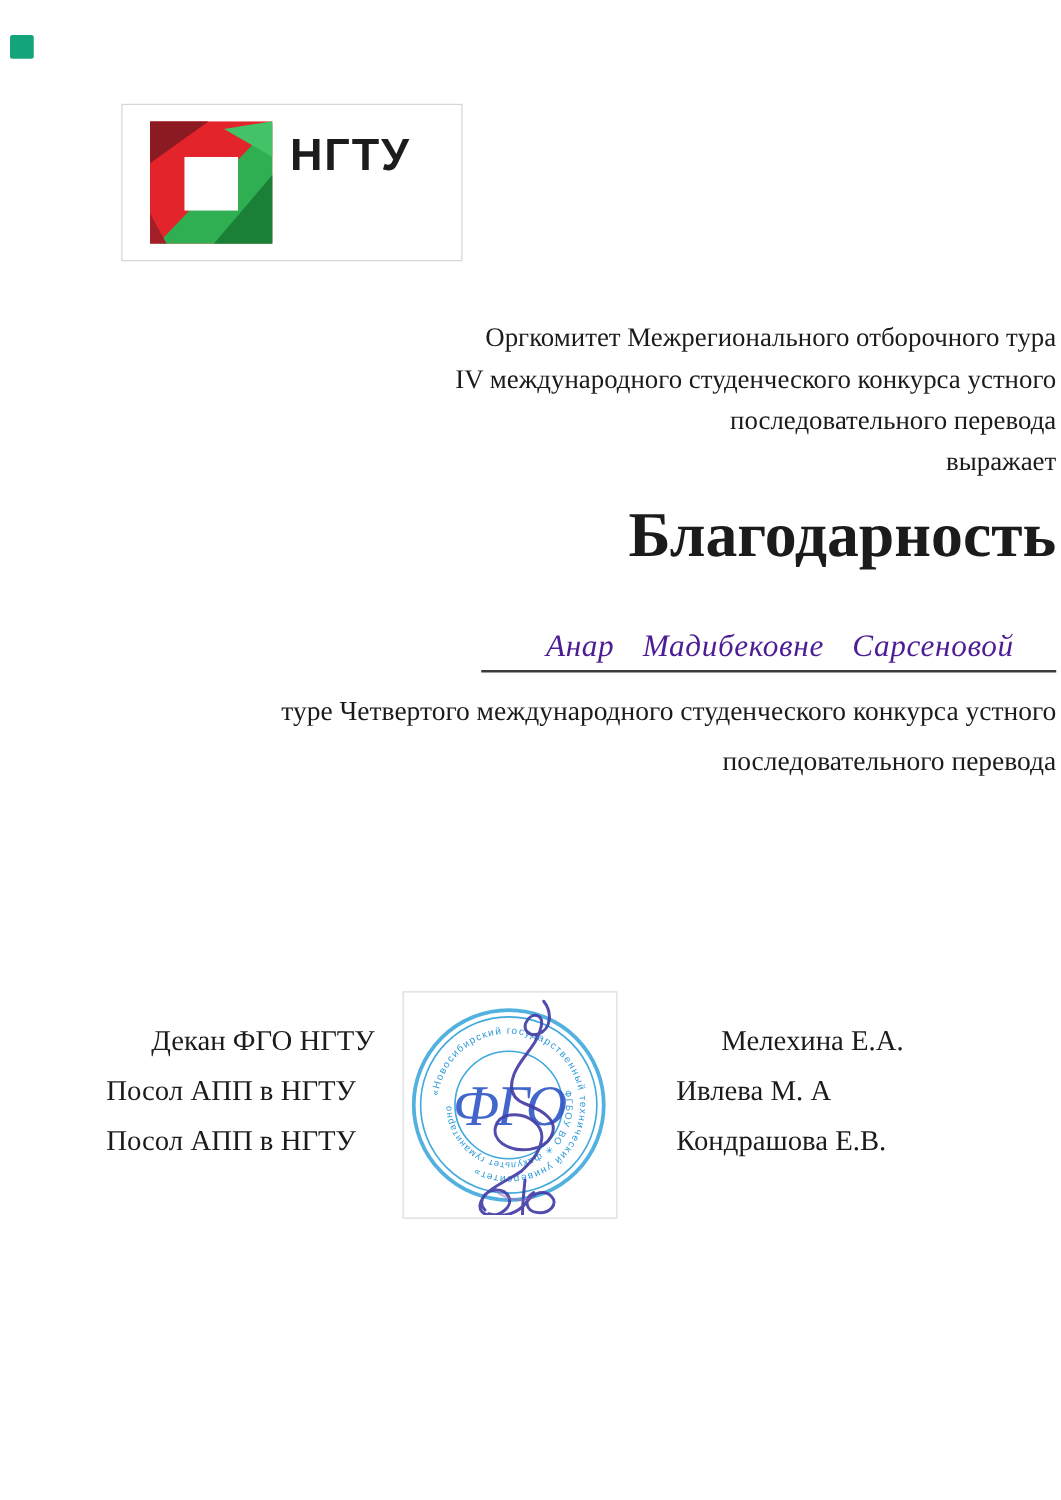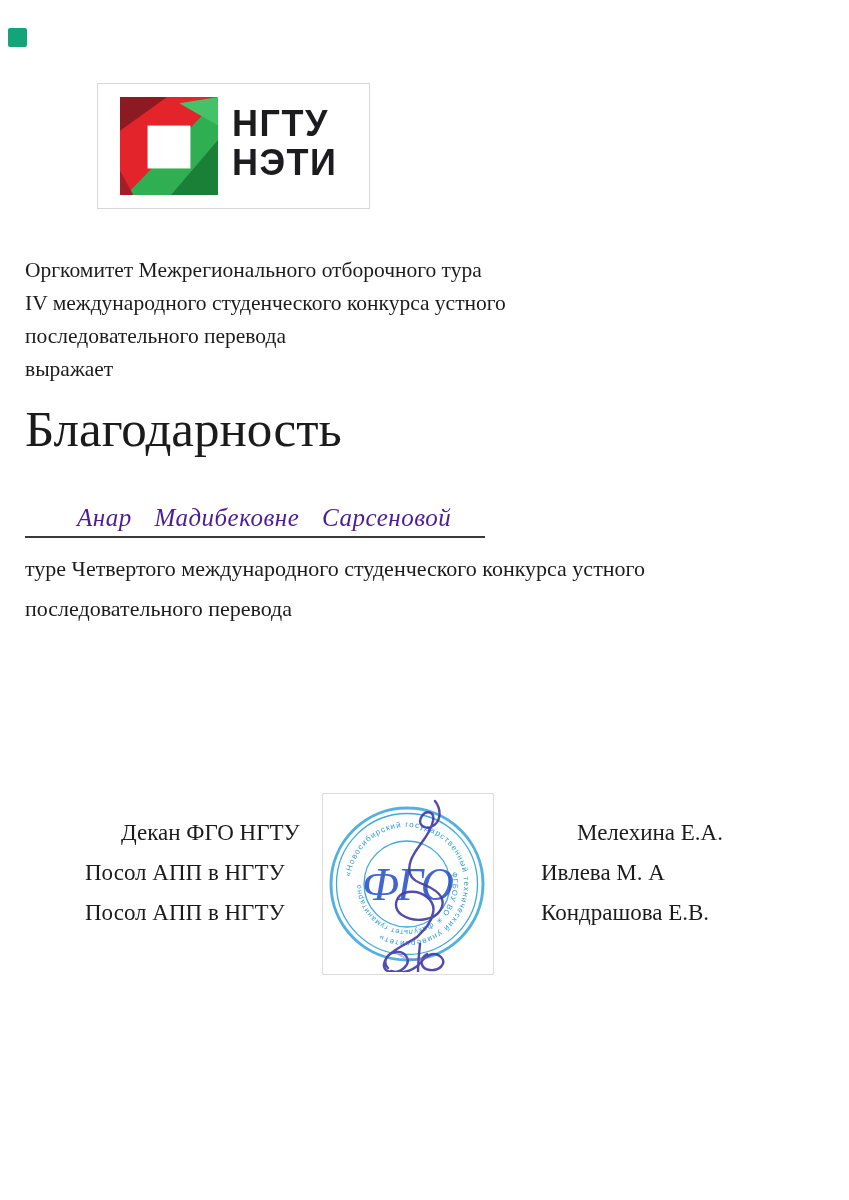--- a/index.html
+++ b/index.html
@@ -16,24 +16,24 @@
      font-size:36px;line-height:39px;letter-spacing:1.5px;color:#1c1c1e;white-space:nowrap;}
 
   
   .logo-app{left:506px;top:78px;width:280px;height:129px;border:1px solid #e7e7e7;background:#fff;}
   .logo-app .mark{position:absolute;left:15px;top:22px;}
   .app-text{position:absolute;left:76px;top:31px;
      font-family:"Liberation Sans","DejaVu Sans",sans-serif;font-weight:600;
      font-size:22px;line-height:21.5px;letter-spacing:0px;color:#156a6a;white-space:nowrap;
      transform:scaleX(0.92);transform-origin:left top;}
 
-  .center-col{left:25px;width:820px;text-align:left;}
+  .center-col{left:25px;width:820px;text-align:right;}
   .intro{top:254px;font-size:21.5px;line-height:33px;}
   .intro div{white-space:nowrap;}
-  .cert-title{top:400px;font-size:51px;line-height:58px;white-space:nowrap;}
+  .cert-title{top:400px;font-size:51px;line-height:58px;white-space:nowrap;font-weight:bold;}
 
   .name-row{top:504px;}
   .name-underline{display:inline-block;border-bottom:2px solid #3a3a3a;
      padding:0 34px 4px 52px;}
   .name-text{font-style:italic;font-size:25px;word-spacing:16px;letter-spacing:0.5px;color:#4c1d95;}
 
   .reason{top:549px;font-size:22px;line-height:40px;}
   .reason div{white-space:nowrap;}
 
   .sig-role{left:85px;font-size:23px;line-height:30px;white-space:nowrap;}
@@ -61,21 +61,20 @@
         <polygon points="96,2 96,96 6,96" fill="#2fae52"></polygon>
         <polygon points="0,0 46,0 0,33" fill="#8c1a22"></polygon>
         <polygon points="96,0 96,28 58,6" fill="#43c268"></polygon>
         <polygon points="96,42 96,96 50,96" fill="#1a8038"></polygon>
         <polygon points="0,72 0,96 13,96" fill="#a31f27"></polygon>
         <rect x="27" y="28" width="42" height="42" fill="#ffffff"></rect>
       </svg>
     </span>
     <div class="ngtu-text">
       <div>НГТУ</div>
-      <div>НЭТИ</div>
     </div>
   </div>
 
 
   <div class="abs center-col intro">
     <div>Оргкомитет Межрегионального отборочного тура</div>
     <div>IV международного студенческого конкурса устного</div>
     <div>последовательного перевода</div>
     <div>выражает</div>
   </div>

